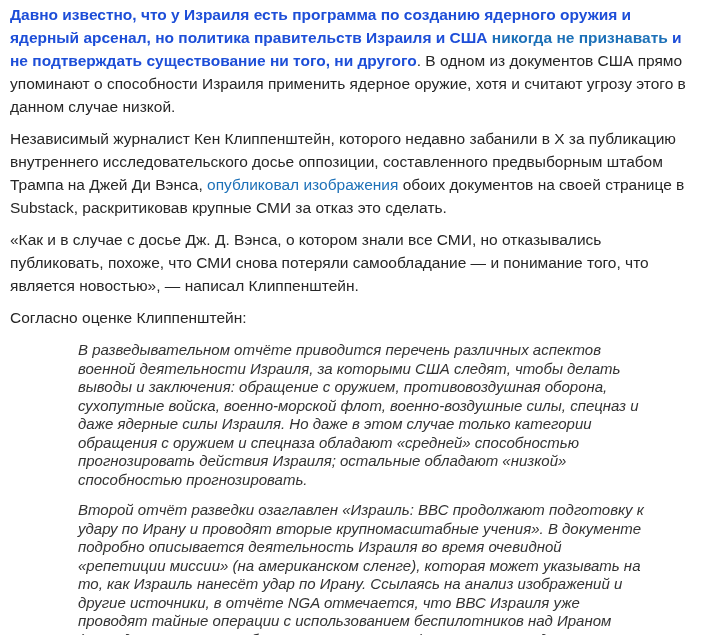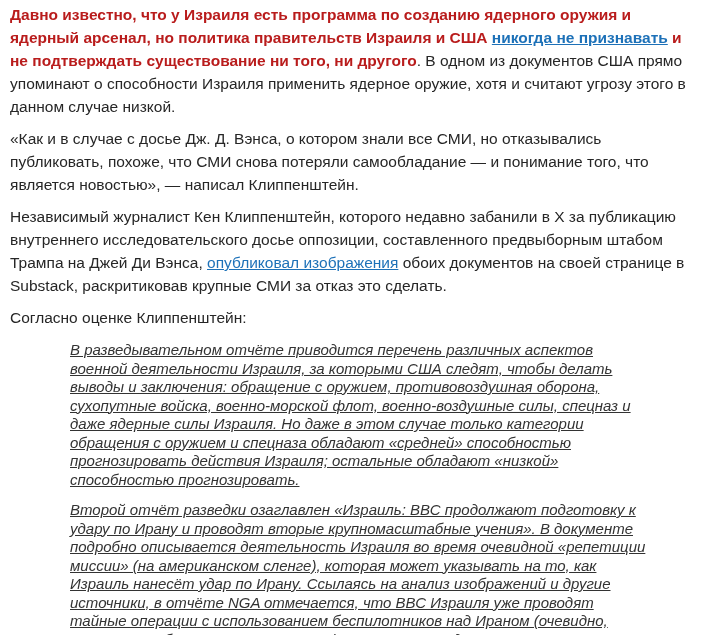--- a/index.html
+++ b/index.html
@@ -17,53 +17,51 @@
     padding: 3px 9px 0 10px;
     font-size: 15.5px;
     line-height: 23px;
     color: #262626;
   }
   .article p.para {
     margin: 0 0 9px 0;
   }
   .bold-seg {
     font-weight: 700;
-    color: #b91c1c;
+    color: #1d4ed8;
   }
   a.inline-link {
     color: #1d71b8;
-    text-decoration: underline;
     cursor: pointer;
   }
   a.inline-link.bold {
     font-weight: 700;
   }
   blockquote.quote-block {
     margin: 12px 50px 14px 60px;
     padding: 0;
     font-style: italic;
     font-size: 15px;
     line-height: 18.5px;
     color: #333333;
   }
   blockquote.quote-block p {
-    margin: 0 0 12px 0;
-    text-decoration: underline;
+    margin: 0 0 12px 8px;
   }
 </style>
 </head>
 <body>
 
 <div class="article">
 
   <p class="para"><span class="bold-seg">Давно известно, что у Израиля есть программа по созданию ядерного оружия и ядерный арсенал, но политика правительств Израиля и США </span><a class="inline-link bold">никогда не признавать</a><span class="bold-seg"> и не подтверждать существование ни того, ни другого</span><span>. В одном из документов США прямо упоминают о способности Израиля применить ядерное оружие, хотя и считают угрозу этого в данном случае низкой.</span></p>
 
+  <p class="para"><span>Независимый журналист Кен Клиппенштейн, которого недавно забанили в X за публикацию внутреннего исследовательского досье оппозиции, составленного предвыборным штабом Трампа на Джей Ди Вэнса, </span><a class="inline-link">опубликовал изображения</a><span> обоих документов на своей странице в Substack, раскритиковав крупные СМИ за отказ это сделать.</span></p>
+
   <p class="para">«Как и в случае с досье Дж. Д. Вэнса, о котором знали все СМИ, но отказывались публиковать, похоже, что СМИ снова потеряли самообладание — и понимание того, что является новостью», — написал Клиппенштейн.</p>
-
-  <p class="para"><span>Независимый журналист Кен Клиппенштейн, которого недавно забанили в X за публикацию внутреннего исследовательского досье оппозиции, составленного предвыборным штабом Трампа на Джей Ди Вэнса, </span><a class="inline-link">опубликовал изображения</a><span> обоих документов на своей странице в Substack, раскритиковав крупные СМИ за отказ это сделать.</span></p>
 
   <p class="para">Согласно оценке Клиппенштейн:</p>
 
   <blockquote class="quote-block">
     <p>В разведывательном отчёте приводится перечень различных аспектов военной деятельности Израиля, за которыми США следят, чтобы делать выводы и заключения: обращение с оружием, противовоздушная оборона, сухопутные войска, военно-морской флот, военно-воздушные силы, спецназ и даже ядерные силы Израиля. Но даже в этом случае только категории обращения с оружием и спецназа обладают «средней» способностью прогнозировать действия Израиля; остальные обладают «низкой» способностью прогнозировать.</p>
     <p>Второй отчёт разведки озаглавлен «Израиль: ВВС продолжают подготовку к удару по Ирану и проводят вторые крупномасштабные учения». В документе подробно описывается деятельность Израиля во время очевидной «репетиции миссии» (на американском сленге), которая может указывать на то, как Израиль нанесёт удар по Ирану. Ссылаясь на анализ изображений и другие источники, в отчёте NGA отмечается, что ВВС Израиля уже проводят тайные операции с использованием беспилотников над Ираном (очевидно, занимаясь собственным шпионажем) и что в рамках деятельности ВВС Израиля используются баллистические ракеты воздушного базирования и другое оружие.</p>
   </blockquote>
 
 </div>
 

